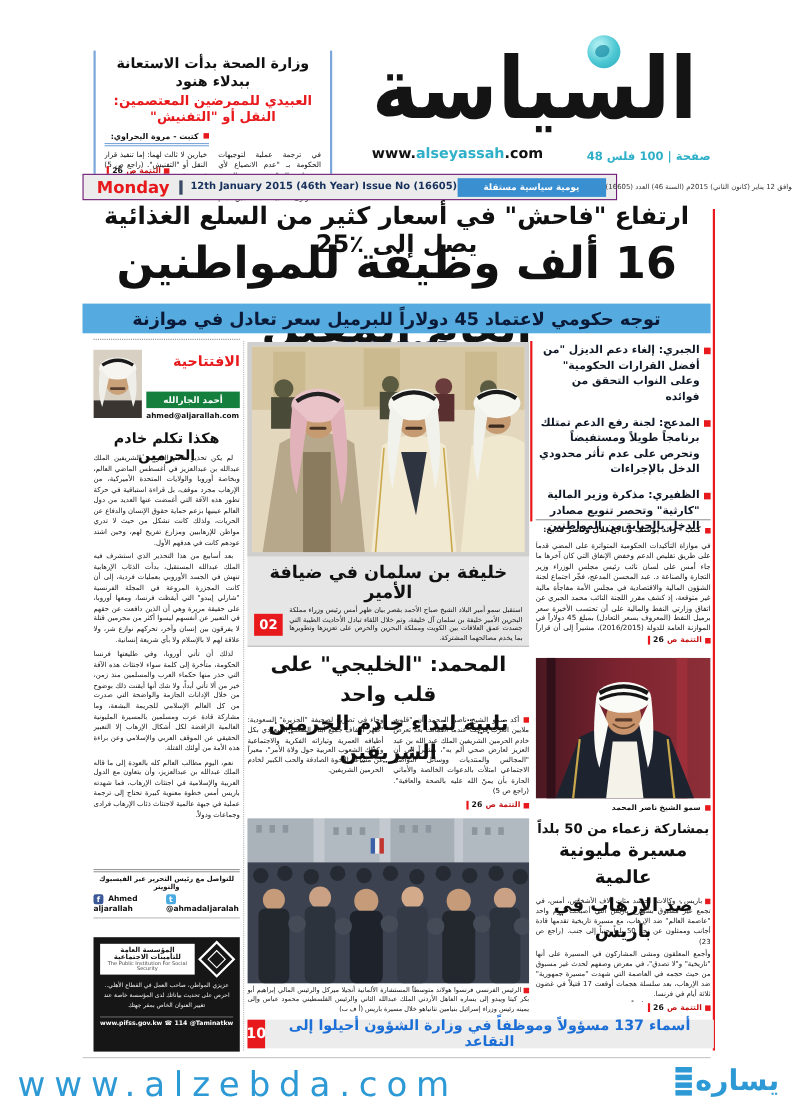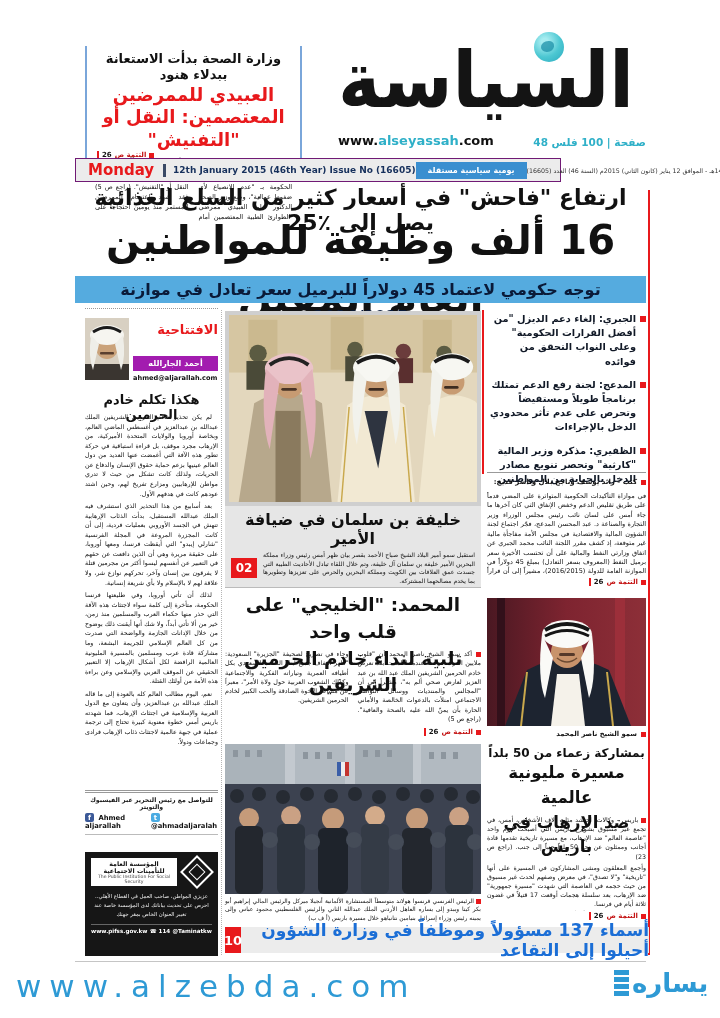--- a/index.html
+++ b/index.html
@@ -7,21 +7,21 @@
        font-family:"DejaVu Sans",sans-serif;overflow:hidden;color:#111}
   .abs{position:absolute}
   .rtl{direction:rtl}
   .sq{display:inline-block;width:5px;height:5px;background:#e8191c;flex:none;vertical-align:middle}
   .redbar{display:inline-block;width:2px;height:8px;background:#e8191c;vertical-align:middle}
 
   
   #health{left:85px;top:46px;width:217px;height:116px;border-left:2px solid #7aa6da;
           border-right:2px solid #7aa6da;padding:5px 8px 0;box-sizing:border-box;background:#fff}
   #health .h1{font-size:13px;font-weight:bold;text-align:center;direction:rtl;line-height:1.25}
-  #health .h2{font-size:18px;font-weight:bold;text-align:center;direction:rtl;color:#e8191c;line-height:1.25}
+  #health .h2{font-size:12px;font-weight:bold;text-align:center;direction:rtl;color:#e8191c;line-height:1.25}
   #health .byline{direction:rtl;font-size:7.2px;font-weight:bold;margin-top:5px;display:flex;align-items:center;gap:4px;width:48%}
   #health .byline-u{width:48%;border-bottom:3px double #7aa6da;margin-top:2px}
   #health .body{margin-top:3px;direction:rtl;font-size:6.6px;line-height:1.5;text-align:justify;
                 column-count:2;column-gap:10px;height:52px;overflow:hidden}
   .more{direction:rtl;font-size:7px;font-weight:bold;color:#c41313;display:flex;align-items:center;gap:3px}
   .more b{color:#111}
   #health .more{position:absolute;left:10px;bottom:3px}
 
   
   #logo{left:338px;top:24px;width:308px;height:108px}
@@ -35,21 +35,21 @@
   #mast-web .mid{color:#2fb0c8}
   #mast-pages{left:468px;top:136px;width:178px;text-align:right;font-size:10.5px;font-weight:bold;
               color:#2fb0c8;direction:ltr}
 
   
   #datebar{left:75px;top:158px;width:486px;height:24px;background:#ececec;border:1px solid #701a75;
            box-sizing:border-box;display:flex;align-items:center;direction:ltr}
   #datebar .monday{color:#e8191c;font-weight:bold;font-size:15px;margin:0 9px 0 12px}
   #datebar .vline{width:3px;height:13px;background:#3a4a66;margin-right:7px;flex:none}
   #datebar .issue-en{font-size:9px;font-weight:bold;color:#16305c;white-space:nowrap}
-  #datebar .tagbox{background:#3a8fd0;color:#fff;font-size:8px;font-weight:bold;padding:4px 12px;
+  #datebar .tagbox{background:#3a8fd0;color:#fff;font-size:8px;font-weight:bold;padding:4px 24px;
                    margin:12px auto;white-space:nowrap}
   #datebar .issue-ar{font-size:6.3px;color:#333;direction:rtl;white-space:nowrap}
 
   
   #kicker{left:75px;top:185px;width:571px;text-align:center;font-size:22px;font-weight:bold;direction:rtl}
   #headline{left:75px;top:211px;width:571px;text-align:center;font-size:40px;font-weight:bold;
             direction:rtl;line-height:1.45}
   #subhead{left:75px;top:276px;width:571px;height:27px;background:#55abdf;color:#0a1a38;
            font-size:16px;font-weight:bold;text-align:center;line-height:27px;direction:rtl}
 
@@ -88,29 +88,29 @@
   #capblock .pageref{width:26px;height:20px;font-size:12px}
   #gulf-headline{top:592px;text-align:center;font-size:18.5px;font-weight:bold;direction:rtl;line-height:1.45}
   #gulf-body{top:650px;height:76px;direction:rtl;font-size:6.4px;line-height:1.45;text-align:justify;
              column-count:2;column-gap:9px;overflow:hidden}
   #gulf-body p{margin:0 0 2px}
   #gulf-more{top:728px}
   #parisphoto{top:744px;height:150px;background:#c3c9cf}
   #paris-cap{top:897px;direction:rtl;font-size:5.9px;line-height:1.4;text-align:justify}
   #banner{left:225px;top:927px;width:424px;height:26px;background:#ececec;display:flex;align-items:center;direction:ltr}
   #banner .pageref{width:16px;height:26px;font-size:13px}
-  #banner .txt{flex:1;text-align:right;color:#1b6ed6;font-size:17px;font-weight:bold;direction:rtl}
+  #banner .txt{flex:1;text-align:center;color:#1b6ed6;font-size:13px;font-weight:bold;direction:rtl}
 
   
   .lcol{left:85px;width:133px}
   #ed-top{top:308px;width:133px;border-top:1px dotted #999}
   #ed-head{top:316px;height:72px}
   #ed-photo{position:absolute;left:0;top:2px;width:44px;height:62px;background:#d8d0c2}
   #ed-title{position:absolute;right:0;top:6px;font-size:13px;font-weight:bold;color:#e8191c;direction:rtl}
-  #ed-namebar{position:absolute;left:48px;right:0;top:40px;height:15px;background:#a21caf;color:#fff;
+  #ed-namebar{position:absolute;left:48px;right:0;top:40px;height:15px;background:#15803d;color:#fff;
               font-size:8px;font-weight:bold;text-align:center;line-height:15px;direction:rtl}
   #ed-email{position:absolute;left:48px;right:0;top:58px;font-size:6.6px;font-weight:bold;direction:ltr}
   #ed-headline{top:392px;text-align:center;font-size:13px;font-weight:bold;direction:rtl}
   #ed-body{top:412px;height:374px;direction:rtl;font-size:6.3px;line-height:1.52;text-align:justify;overflow:hidden}
   #ed-body p{margin:0 0 3px;text-indent:6px}
   #ed-contact{top:790px;width:133px;border-top:3px double #999;border-bottom:1px solid #bbb;padding:3px 0 4px}
   #ed-contact .line{font-size:6.2px;font-weight:bold;text-align:center;direction:rtl;margin-bottom:3px}
   #ed-contact .row{display:flex;justify-content:space-between;align-items:center;direction:ltr;font-size:6.8px;font-weight:bold}
   .sicon{display:inline-flex;width:9px;height:9px;border-radius:2px;color:#fff;font-size:7px;font-weight:bold;
          align-items:center;justify-content:center;margin-right:2px}

